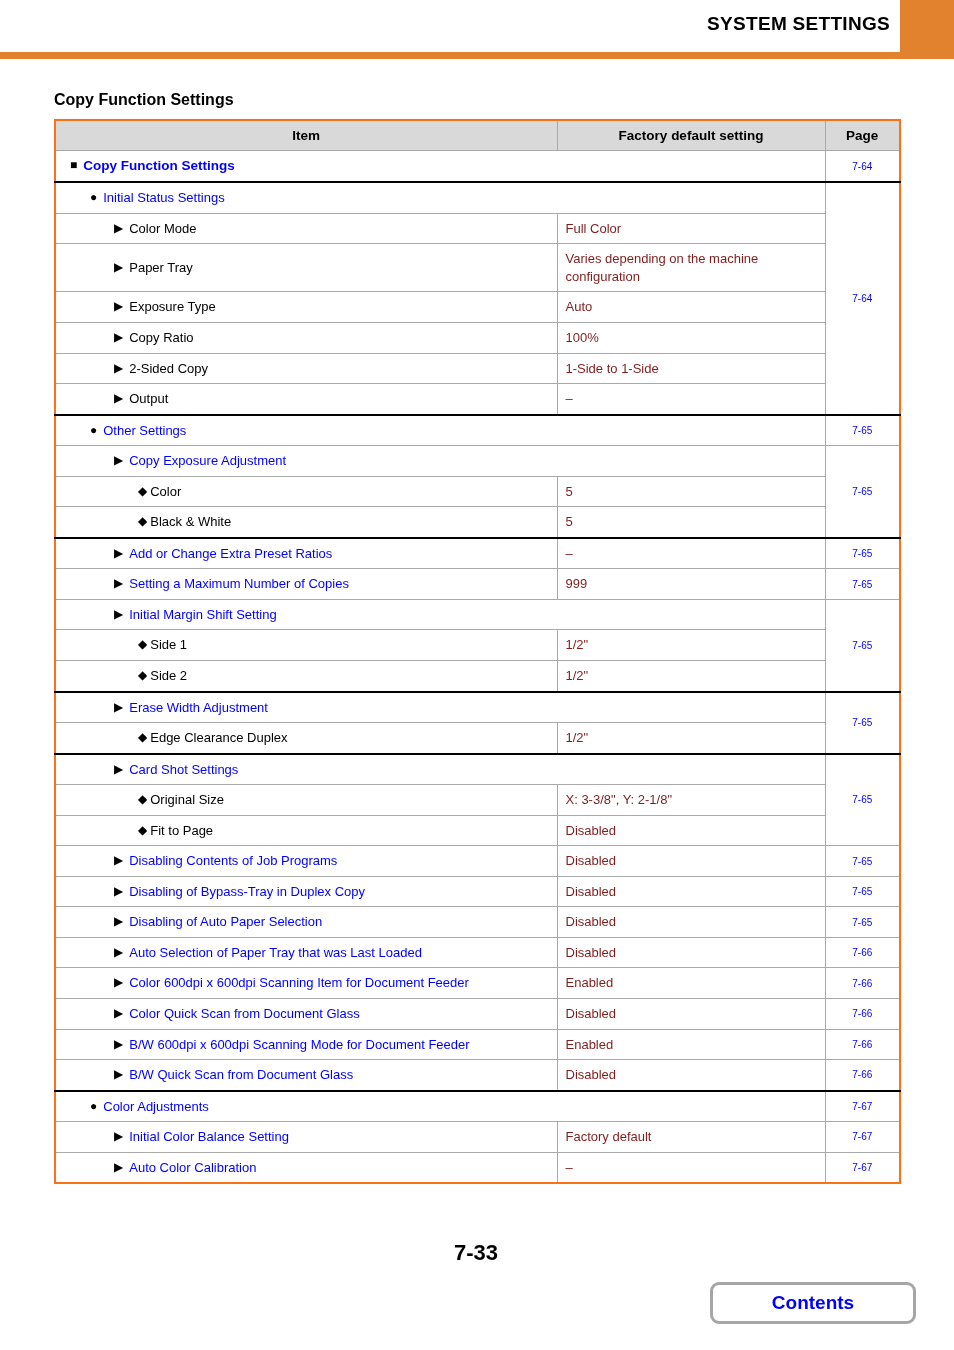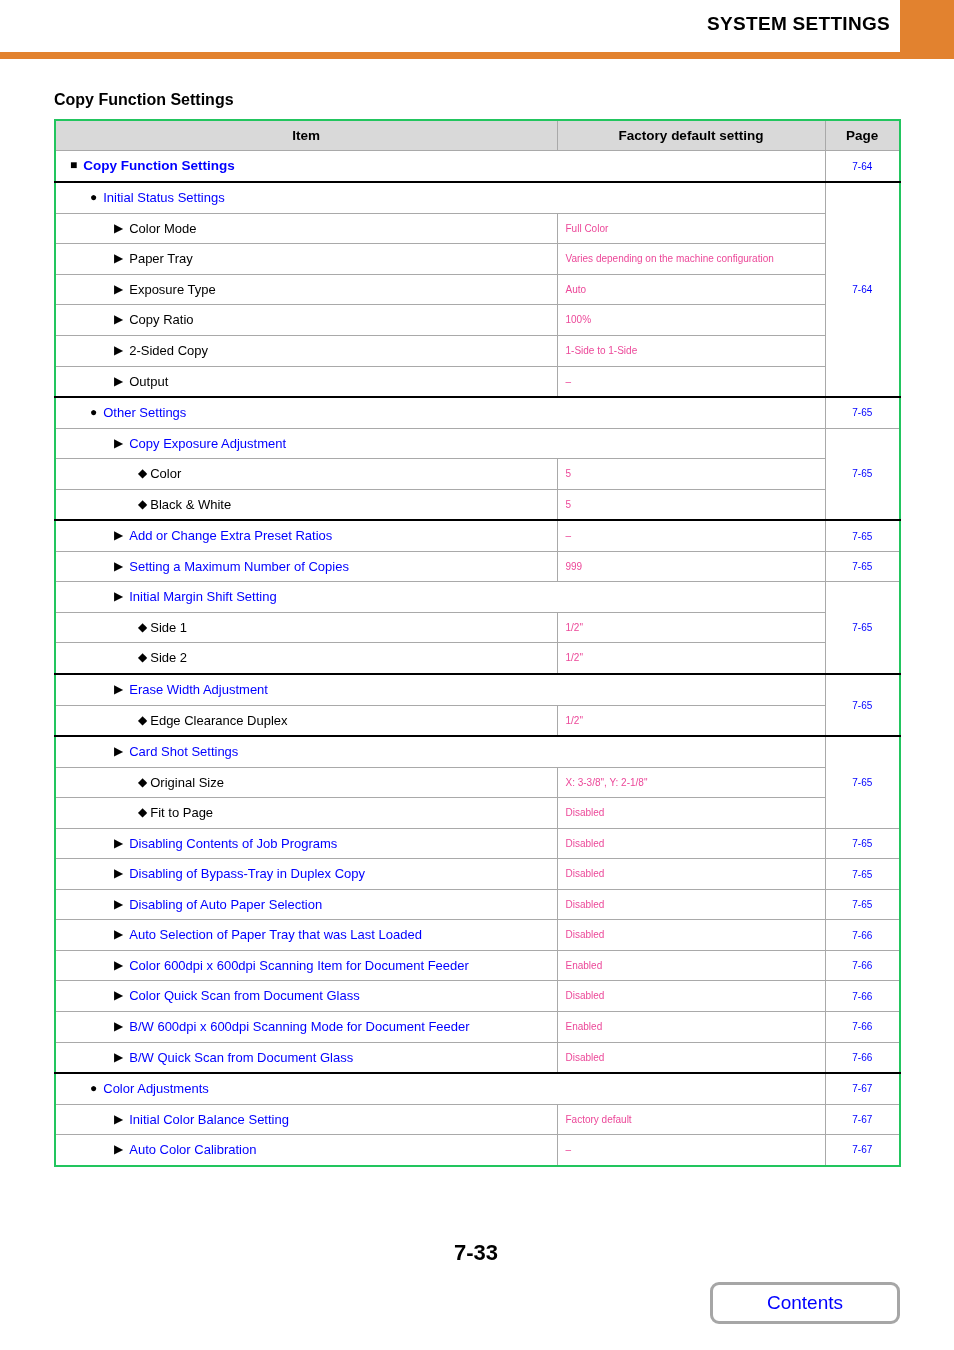--- a/index.html
+++ b/index.html
@@ -60,21 +60,21 @@
     font-weight: bold;
     color: #000000;
   }
 
   
   .settings-table {
     margin-left: 54px;
     width: 845px;
     border-collapse: collapse;
     table-layout: fixed;
-    border: 2px solid #22c55e;
+    border: 2px solid #f97316;
   }
   .settings-table col.c-item   { width: 502px; }
   .settings-table col.c-value  { width: 268px; }
   .settings-table col.c-page   { width: 75px; }
 
   .settings-table th,
   .settings-table td {
     border: 1px solid #a9a9a9;
     padding: 0;
     vertical-align: middle;
@@ -89,24 +89,24 @@
     height: 29px;
     color: #000000;
   }
 
   td.item-cell {
     font-size: 13px;
     line-height: 1.35;
     padding: 6px 6px 6px 0;
   }
   td.value-cell {
-    font-size: 10px;
+    font-size: 13px;
     line-height: 1.35;
     padding: 6px 8px;
-    color: #ec4899;
+    color: #7f1d1d;
     margin-left: 10px;
   }
   td.page-cell {
     font-size: 10px;
     text-align: center;
     color: #0000ff;
     vertical-align: middle;
   }
   td.page-cell.sep-top { border-top: 2px solid #000000; }
 
@@ -149,31 +149,31 @@
     left: 442px;
     top: 0px;
     font-size: 22px;
     font-weight: bold;
     color: #000000;
   }
   .contents-button {
     position: absolute;
     left: 698px;
     top: 42px;
-    width: 190px;
+    width: 206px;
     height: 42px;
     box-sizing: border-box;
     border: 3px solid #a6a6a6;
     border-radius: 9px;
     background: #ffffff;
     display: flex;
     align-items: center;
     justify-content: center;
     font-size: 19px;
-    font-weight: normal;
+    font-weight: bold;
     color: #0000ff;
     cursor: pointer;
   }
 </style>
 </head>
 <body>
 
 <div class="header">
   <div class="header-orange-block"></div>
   <div class="header-rule"></div>

